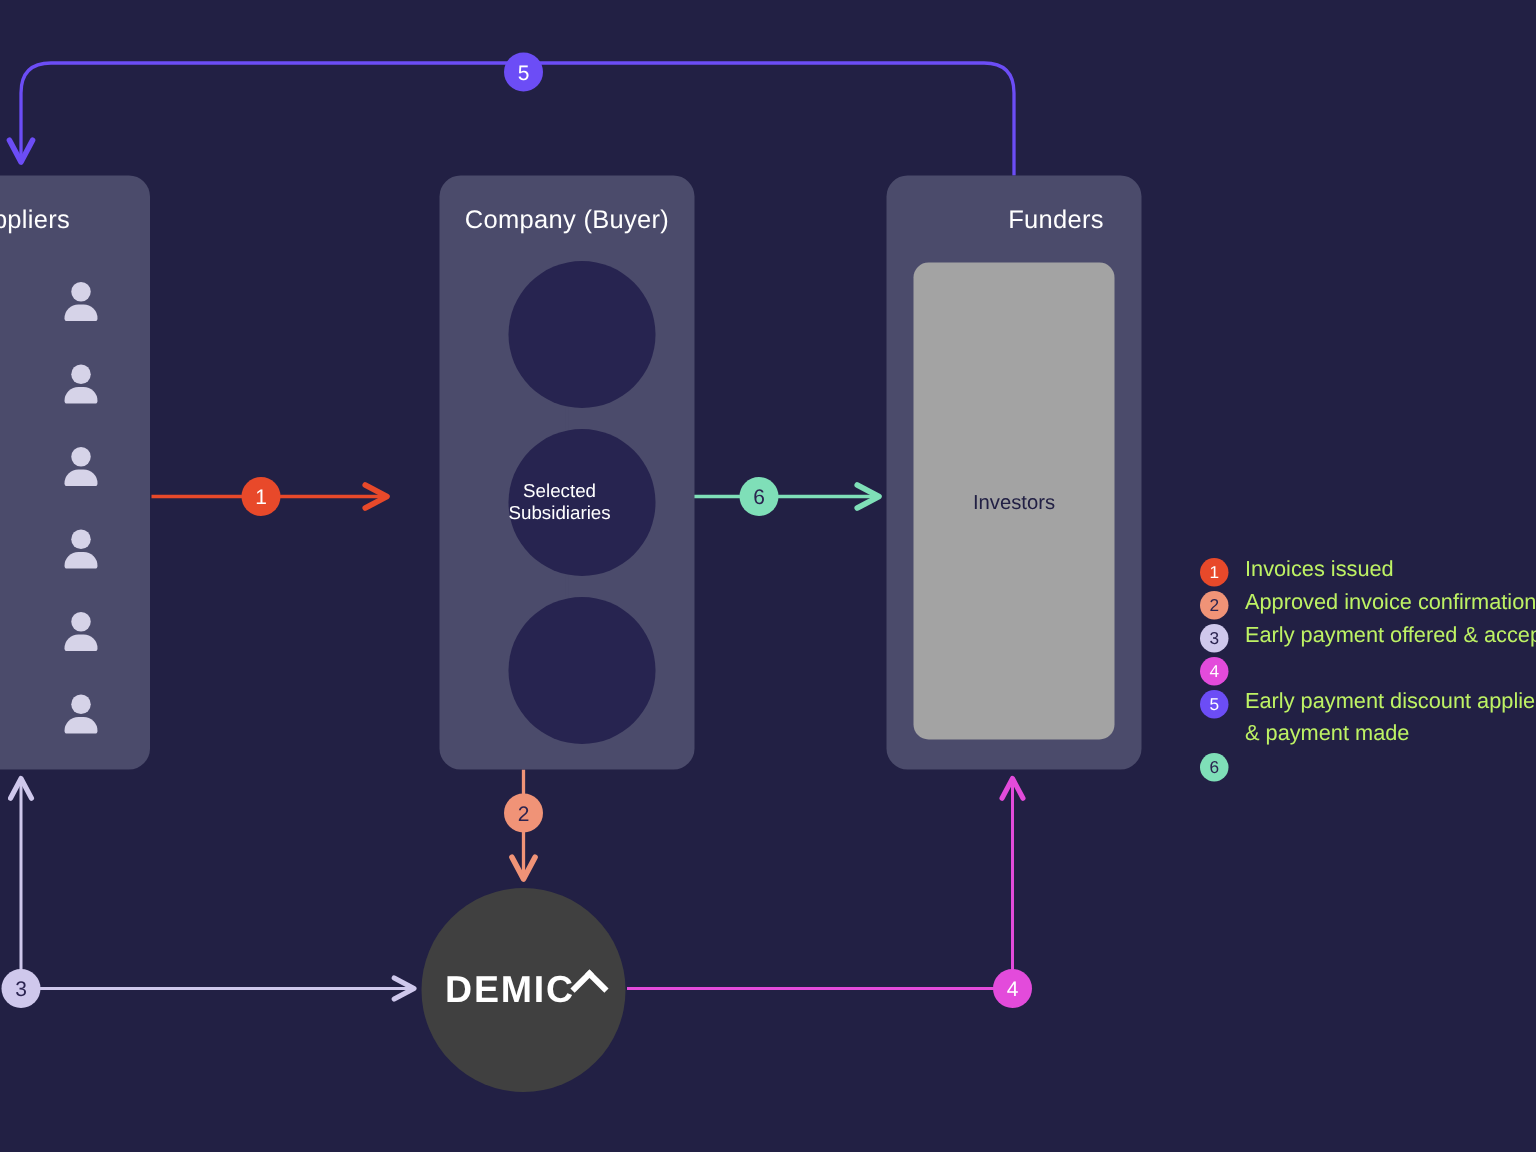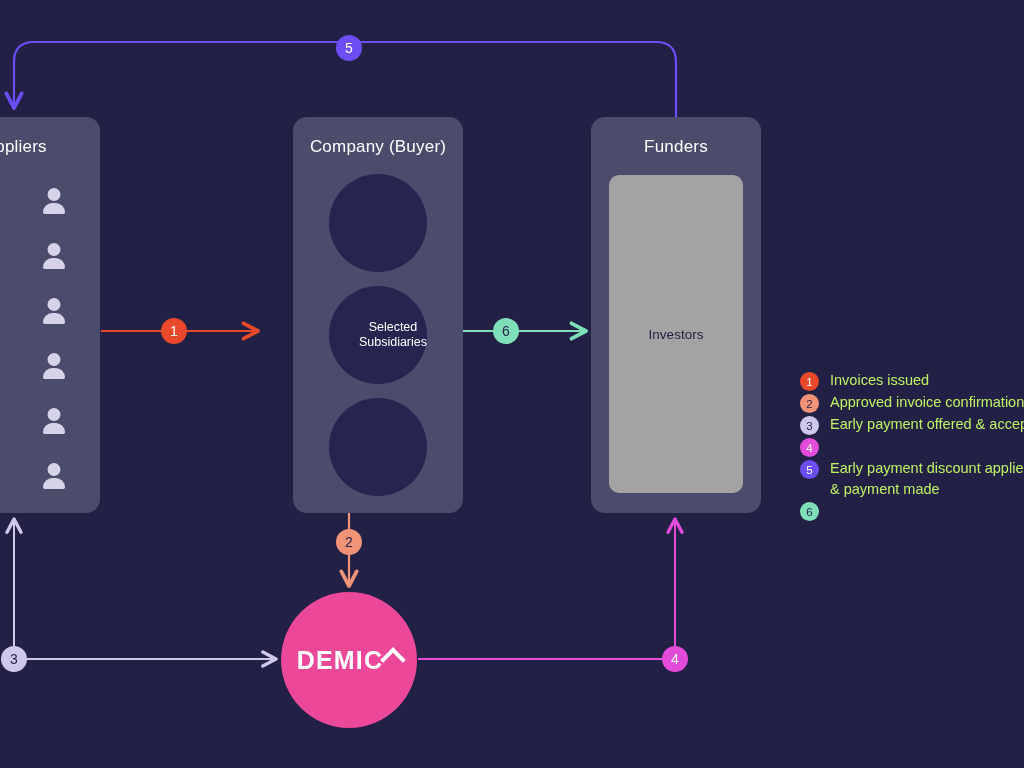--- a/index.html
+++ b/index.html
@@ -111,28 +111,28 @@
   .subs-stack {
     position: absolute;
     left: 50%;
     transform: translateX(-50%);
     top: 53px;
     width: 98px;
     height: 330px;
   }
   .sub-circle {
     position: absolute;
-    left: 0;
+    left: 10px;
     width: 98px;
     height: 98px;
     border-radius: 50%;
     background: #272450;
     display: flex;
     align-items: center;
-    justify-content: flex-end;
+    justify-content: flex-start;
     text-align: center;
   }
   #sub-1 { top: 4px; }
   #sub-2 { top: 116px; }
   #sub-3 { top: 228px; }
   .sub-label {
     color: #ffffff;
     font-size: 12.5px;
     line-height: 15px;
   }
@@ -146,21 +146,21 @@
   #conn-1 { top: 98px; height: 20px; }
   #conn-2 { top: 210px; height: 20px; }
 
   
   #funders-panel {
     left: 591px;
     top: 117px;
     width: 170px;
     height: 396px;
   }
-  #funders-title { top: 20px; }
+  #funders-title { top: 20px; padding-left: 28px; }
   #investors-box {
     position: absolute;
     left: 18px;
     top: 58px;
     width: 134px;
     height: 318px;
     background: #a3a3a3;
     border-radius: 10px;
     display: flex;
     align-items: center;
@@ -172,21 +172,21 @@
   }
 
   
   #demica-node {
     position: absolute;
     left: 281px;
     top: 592px;
     width: 136px;
     height: 136px;
     border-radius: 50%;
-    background: #ec4899;
+    background: #404040;
     display: flex;
     align-items: center;
     justify-content: center;
   }
   #demica-wordmark {
     display: flex;
     align-items: baseline;
     color: #ffffff;
     font-size: 25px;
     font-weight: bold;

